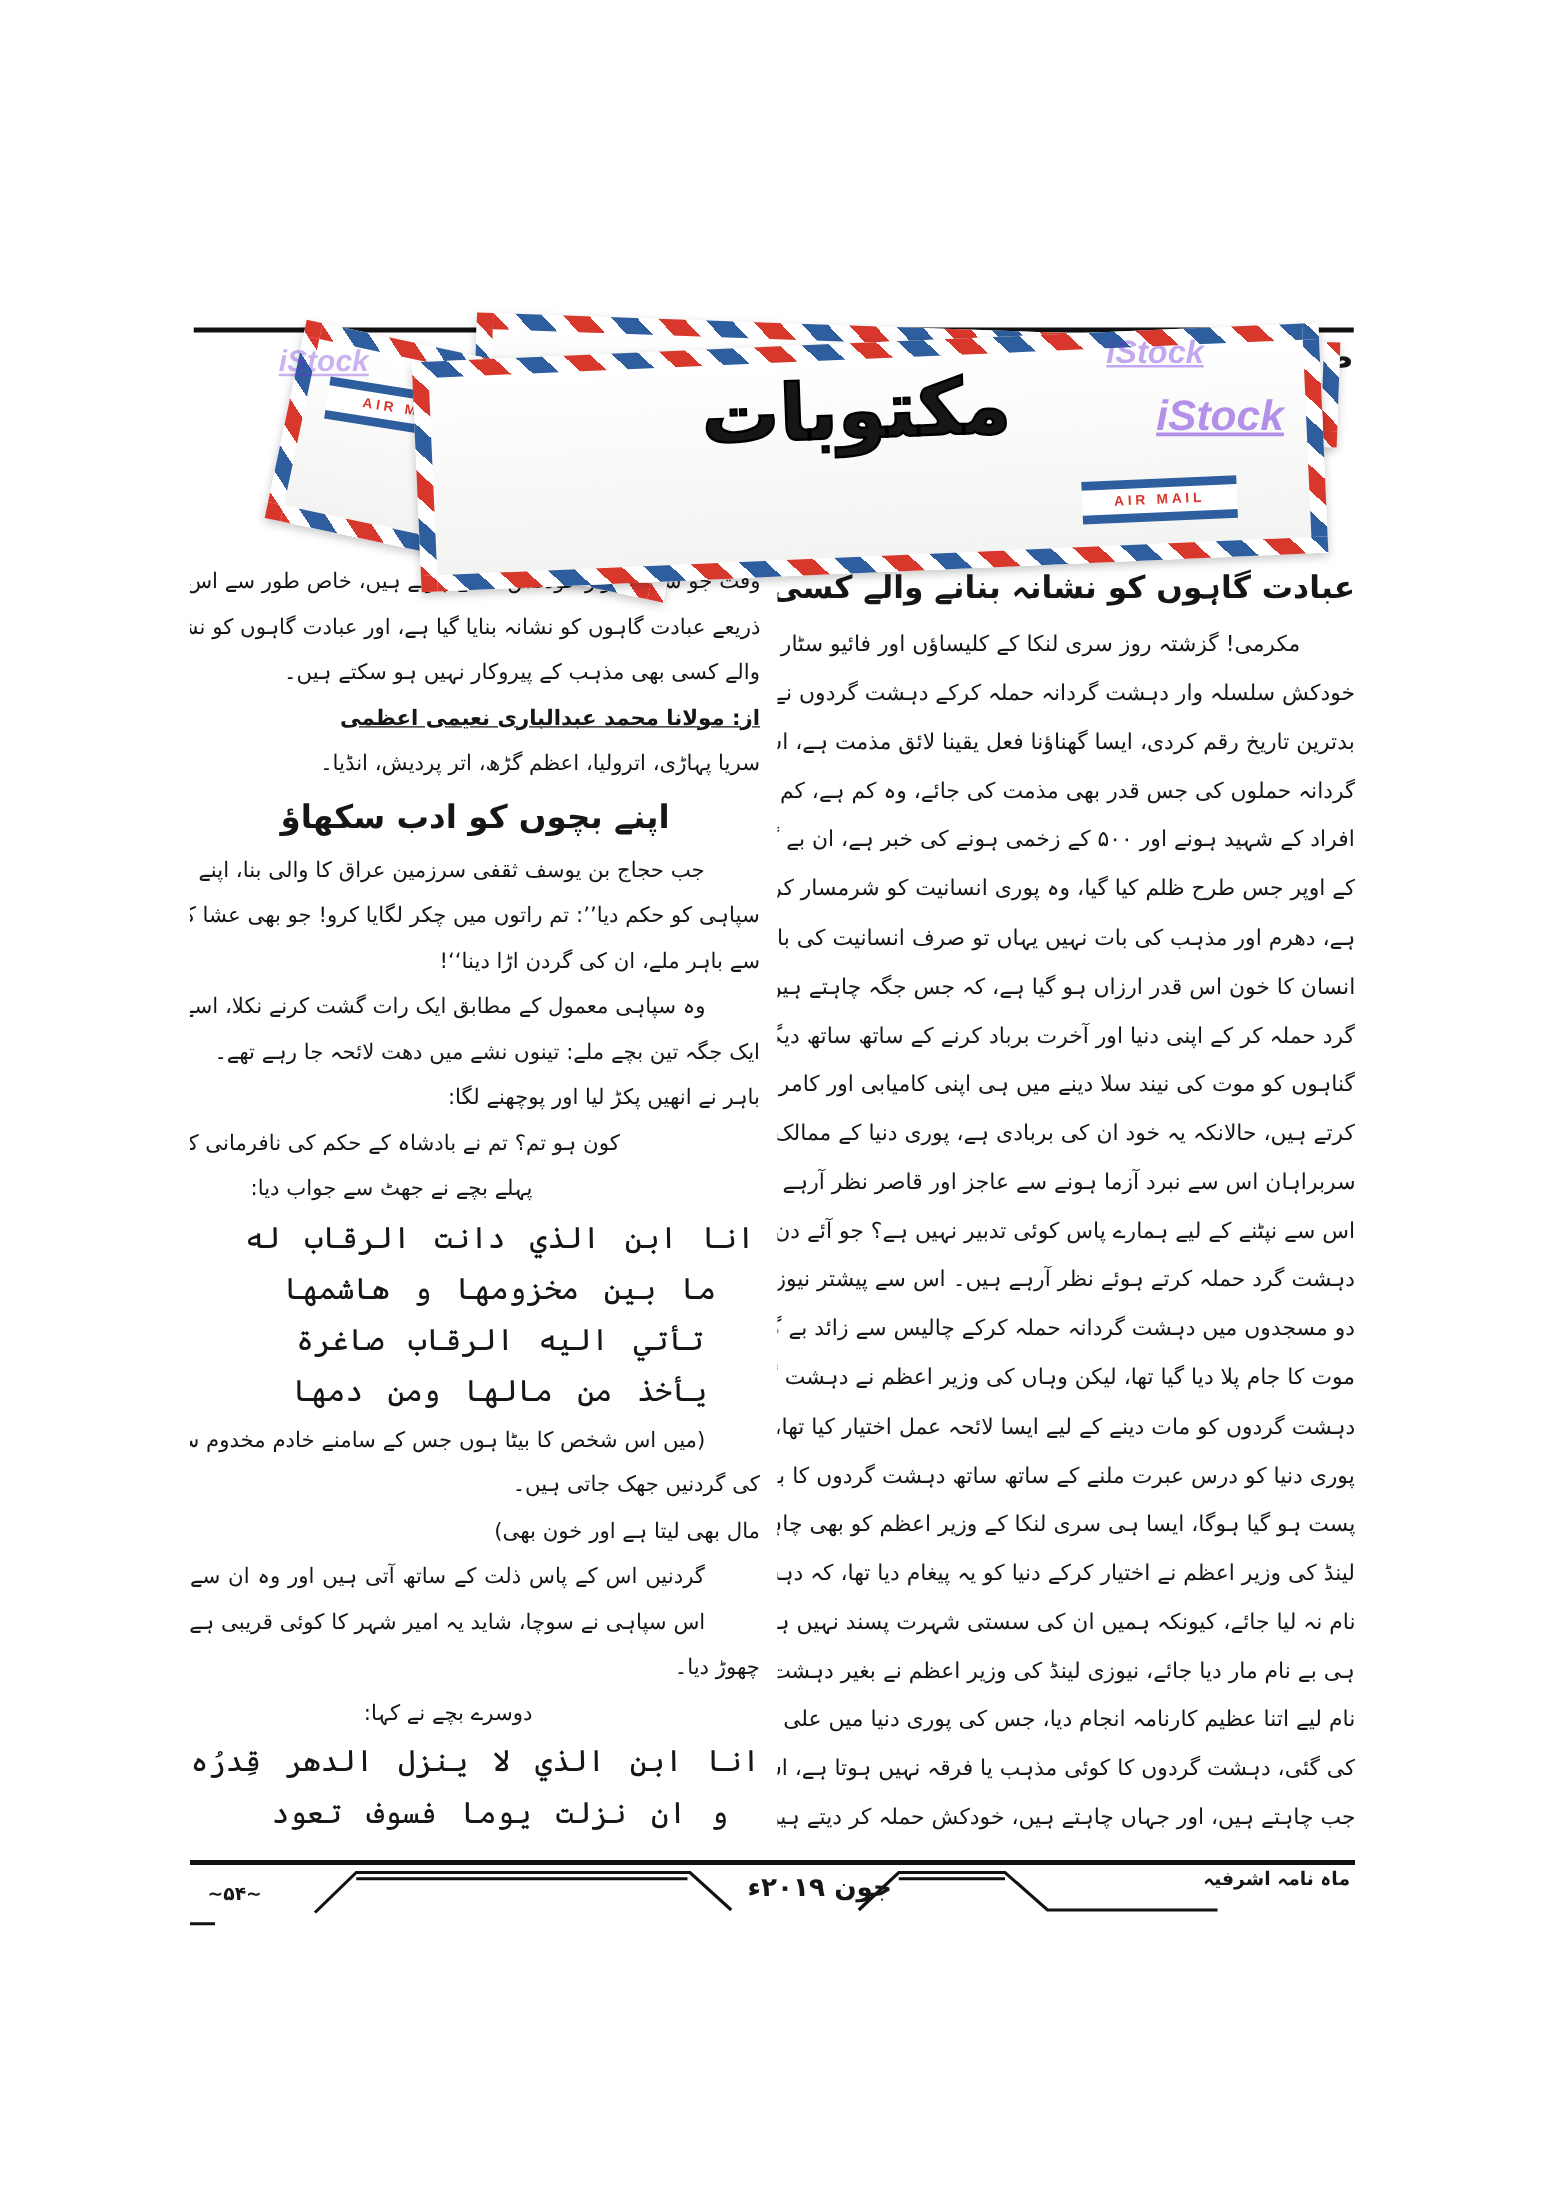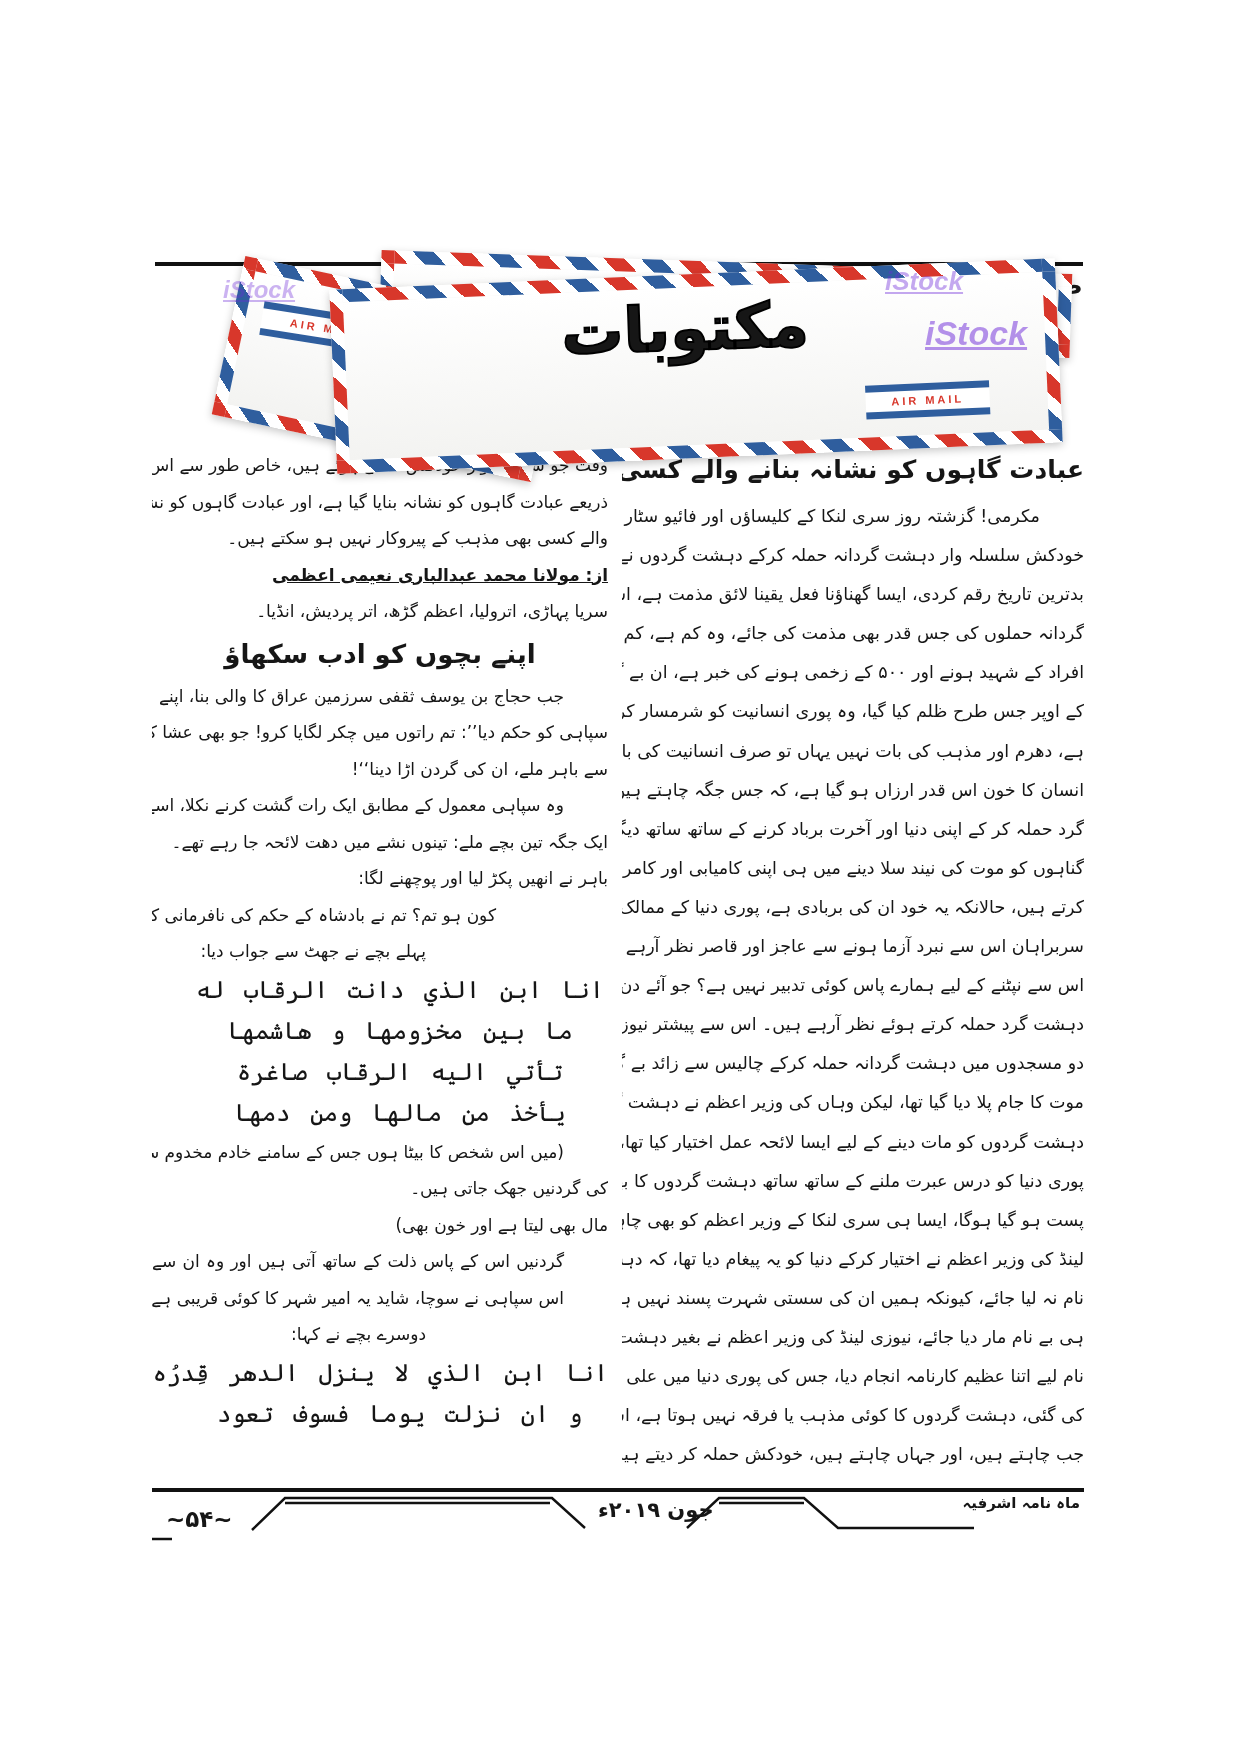--- a/index.html
+++ b/index.html
@@ -77,21 +77,21 @@
   .vrs{
     font-family:"DejaVu Serif",serif;font-size:24px !important;line-height:41px !important;
     text-align:right;text-align-last:center;word-spacing:12px;padding-left:40px;
   }
 
   
   .footer{position:absolute;left:152px;top:1486px;width:932px;height:58px;}
   .footer svg{position:absolute;left:0;top:0;}
   .f-mag{position:absolute;right:0;top:8px;font-weight:bold;font-size:15px;direction:rtl;background:#fff;padding:0 4px;}
   .f-date{position:absolute;left:446px;top:12px;font-weight:bold;font-size:21px;direction:rtl;}
-  .f-page{position:absolute;left:14px;top:20px;font-weight:bold;font-size:23px;direction:rtl;}
+  .f-page{position:absolute;left:14px;top:20px;font-weight:bold;font-size:15px;direction:rtl;}
 </style>
 </head>
 <body>
 
 <div class="page">
 
   <div class="top-rule"></div>
   <div class="section-label">صدائے بازگشت</div>
 
   <div class="hero">
@@ -160,20 +160,21 @@
           <div class="line ind3 end">پہلے بچے نے جھٹ سے جواب دیا:</div>
           <div class="line vrs">انا ابن الذي دانت الرقاب له</div>
           <div class="line vrs">ما بين مخزومها و هاشمها</div>
           <div class="line vrs">تأتي اليه الرقاب صاغرة</div>
           <div class="line vrs">يأخذ من مالها ومن دمها</div>
           <div class="line ind">(میں اس شخص کا بیٹا ہوں جس کے سامنے خادم مخدوم سب ہی</div>
           <div class="line end">کی گردنیں جھک جاتی ہیں۔</div>
           <div class="line end">مال بھی لیتا ہے اور خون بھی)</div>
           <div class="line ind">گردنیں اس کے پاس ذلت کے ساتھ آتی ہیں اور وہ ان سے</div>
           <div class="line ind">اس سپاہی نے سوچا، شاید یہ امیر شہر کا کوئی قریبی ہے اور اسے</div>
+          <div class="line end">چھوڑ دیا۔</div>
           <div class="line ind3 end">دوسرے بچے نے کہا:</div>
           <div class="line vrs">انا ابن الذي لا ينزل الدهر قِدرُه</div>
           <div class="line vrs">و ان نزلت يوما فسوف تعود</div>
         </div>
     </section>
   </div>
 
   <div class="footer">
     <svg width="932" height="58" viewBox="0 0 932 58">
       <g stroke="#111" fill="none">

